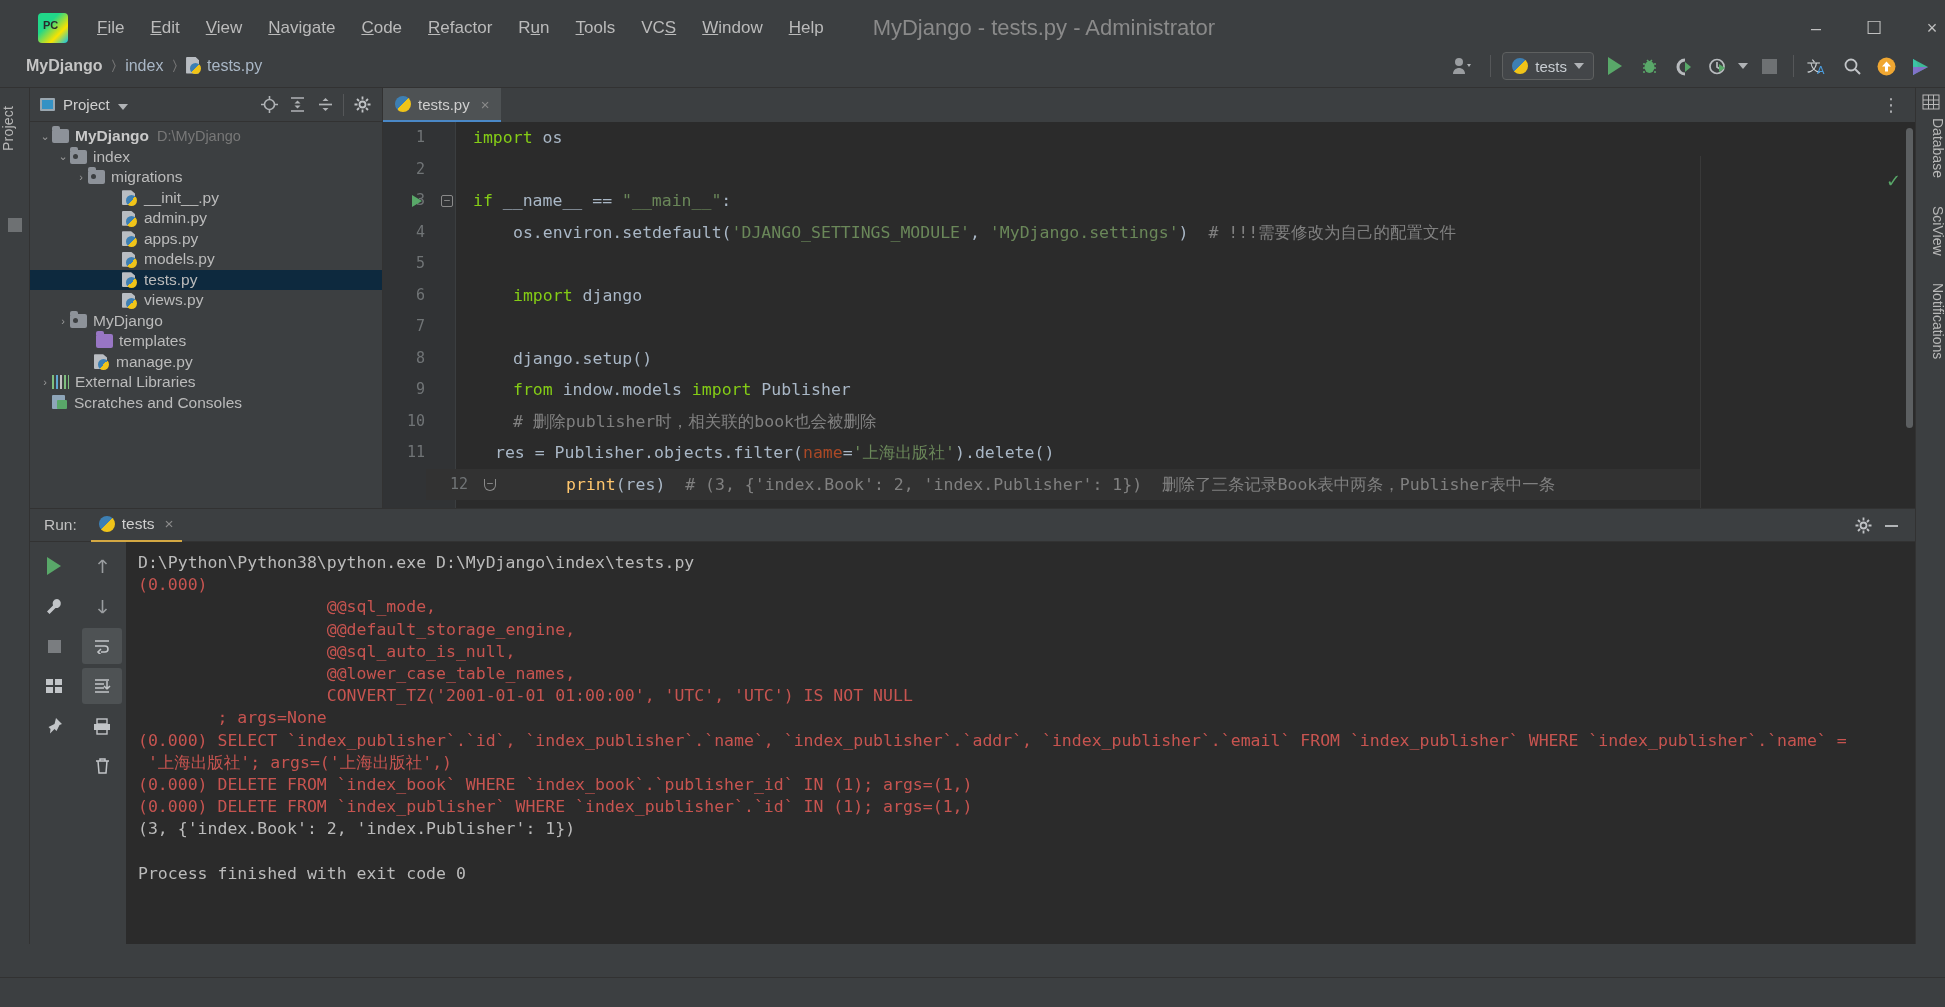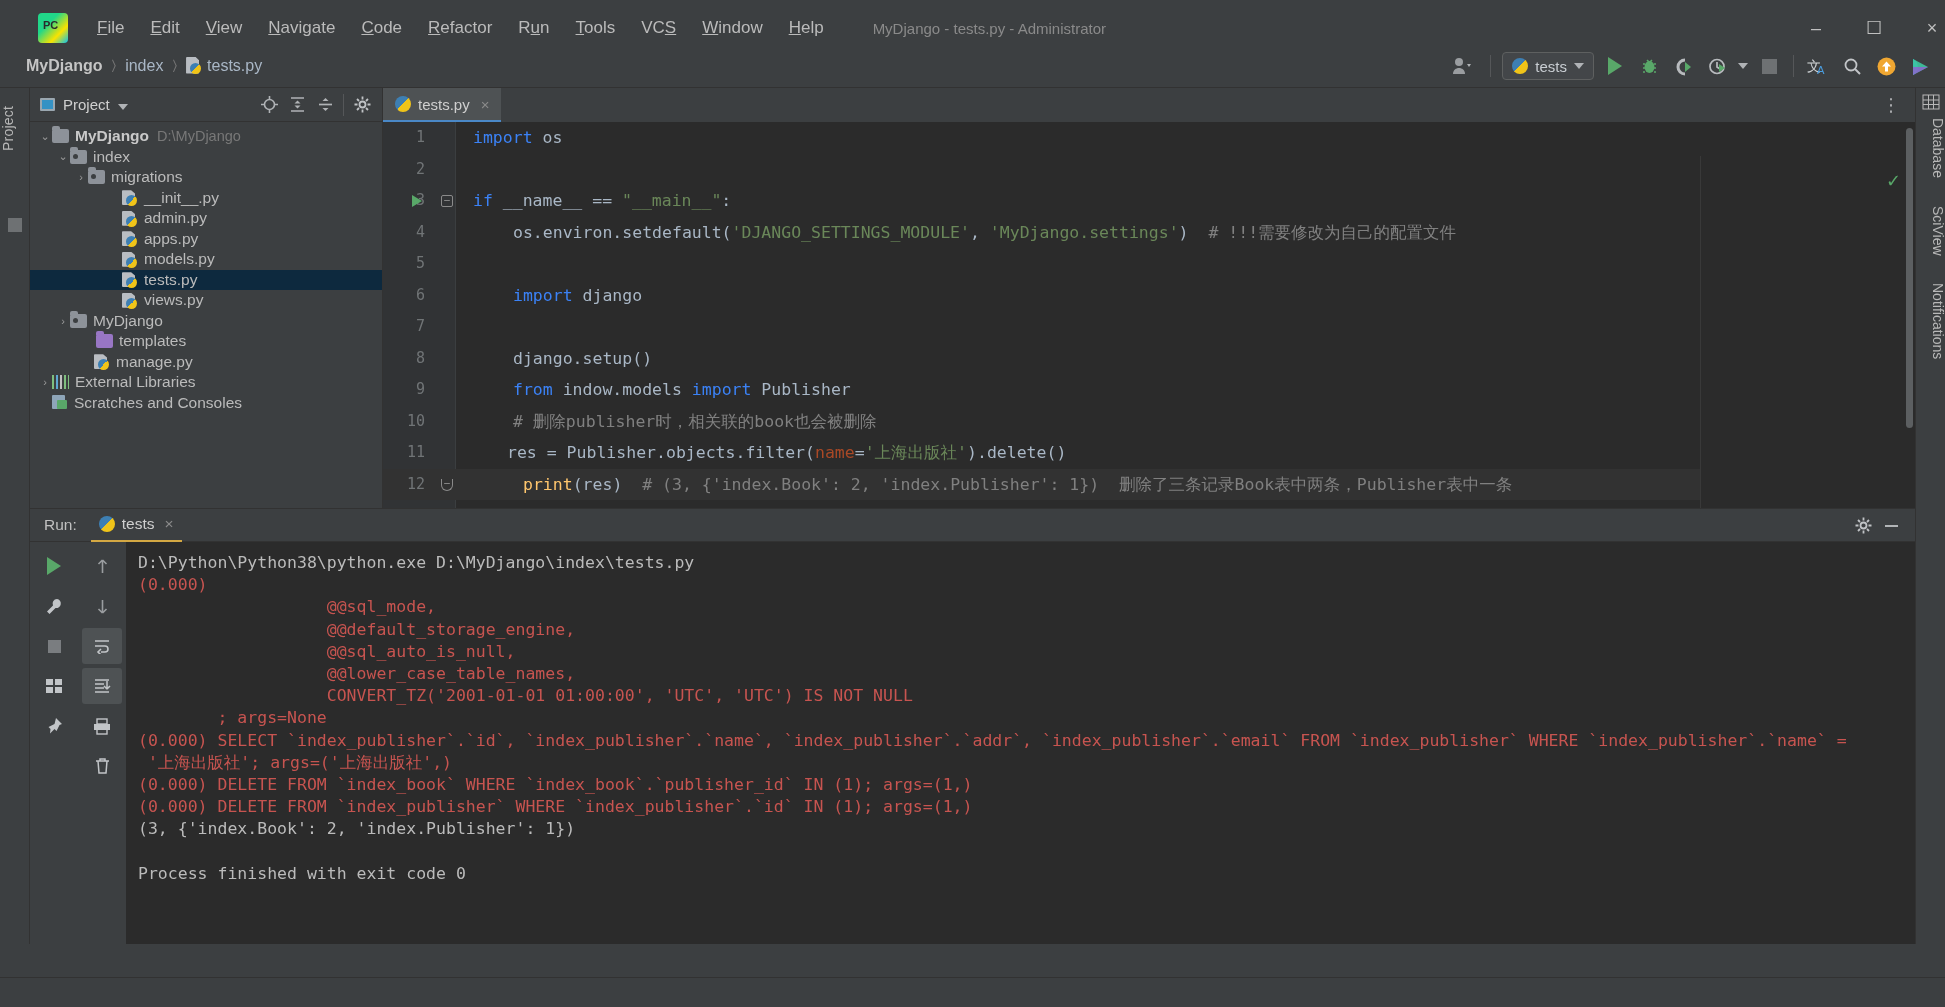--- a/index.html
+++ b/index.html
@@ -28,21 +28,21 @@
     font-size: 11px; font-weight: bold; color: #2b2b2b;
     font-family: "Liberation Sans", sans-serif;
   }
   .menu { display: flex; align-items: center; gap: 0px; }
   .menu-item {
     font-size: 17px; color: #bbbbbb; padding: 4px 13px; cursor: default;
     white-space: nowrap;
   }
   .menu-item u { text-decoration: underline; }
   .win-title {
-    margin-left: 36px; font-size: 15px; color: #8a8a8a; white-space: nowrap;
+    margin-left: 36px; font-size: 22px; color: #8a8a8a; white-space: nowrap;
   }
   .win-ctrl {
     position: absolute; top: 0; height: 56px; display: flex; align-items: center;
   }
   .win-btn {
     width: 58px; height: 40px; display: flex; align-items: center; justify-content: center;
     color: #c0c0c0; font-size: 18px;
   }
 
   
@@ -230,26 +230,26 @@
   .codelines {
     position: absolute; left: 0; top: 0; width: 1532px;
     font-family: "DejaVu Sans Mono", monospace; font-size: 16.5px; line-height: 31.5px;
   }
   .cl { height: 31.5px; white-space: nowrap; position: relative; }
   .cl .ln {
     position: absolute; left: 0; width: 42px; text-align: right;
     color: #707476; font-size: 15px; font-family: "DejaVu Sans Mono", monospace;
   }
   .cl .txt { position: absolute; left: 90px; color: #a9b7c6; }
-  .cl.cur { background: #323232; }
+  .cl.cur { background: #323232; margin-left: 43px; }
   .cl.cur::after {
     content: ""; position: absolute; left: 73px; right: 230px; top: 0; height: 31.5px;
     pointer-events: none;
   }
-  .kw { color: #3b82f6; }
+  .kw { color: #84cc16; }
   .str { color: #6a8759; }
   .cmt { color: #808080; }
   .fn { color: #ffc66d; }
   .kwarg { color: #aa4926; }
   .ident { color: #a9b7c6; }
   .gmark {
     position: absolute; left: 58px; width: 12px; height: 12px; top: 10px;
     border: 1px solid #8a8a8a; border-radius: 2px; color: #8a8a8a; font-size: 11px;
     line-height: 10px; text-align: center;
   }
@@ -599,21 +599,21 @@
       <div class="cl">
         <span class="ln">9</span>
         <span class="txt" style="left:130px;"><span class="kw">from</span><span class="ident"> indow.models </span><span class="kw">import</span><span class="ident"> Publisher</span></span>
       </div>
       <div class="cl">
         <span class="ln">10</span>
         <span class="txt" style="left:130px;"><span class="cmt"># 删除publisher时，相关联的book也会被删除</span></span>
       </div>
       <div class="cl">
         <span class="ln">11</span>
-        <span class="txt" style="left:124px;"><span class="ident">res = Publisher.objects.filter(</span><span class="kwarg">name</span><span class="ident">=</span><span class="str">'上海出版社'</span><span class="ident">).delete()</span></span>
+        <span class="txt" style="left:112px;"><span class="ident">res = Publisher.objects.filter(</span><span class="kwarg">name</span><span class="ident">=</span><span class="str">'上海出版社'</span><span class="ident">).delete()</span></span>
       </div>
       <div class="cl cur">
         <span class="ln">12</span>
         <span class="gmark" style="border-radius:0 0 6px 6px;border-top:none;">−</span>
         <span class="txt" style="left:140px;"><span class="fn">print</span><span class="ident">(res)</span><span class="cmt">&nbsp;&nbsp;# (3, {'index.Book': 2, 'index.Publisher': 1})&nbsp;&nbsp;删除了三条记录Book表中两条，Publisher表中一条</span></span>
       </div>
       <div class="cl">
         <span class="ln">13</span>
       </div>
     </div>

